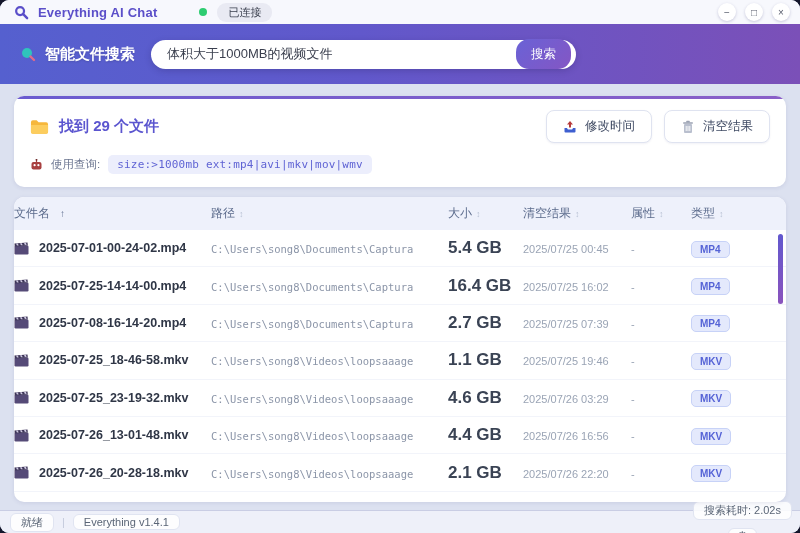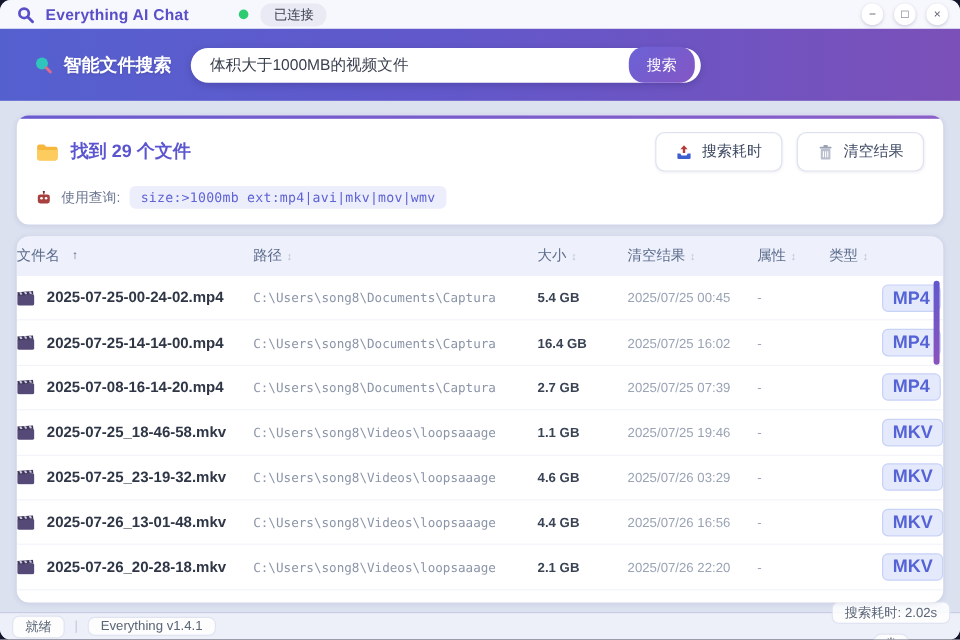--- a/index.html
+++ b/index.html
@@ -11,21 +11,21 @@
   .titlebar { height:24px; background:#f7f8fd; display:flex; align-items:center; padding:0 10px 0 14px; flex-shrink:0; }
   .titlebar .app-icon { width:15px; height:15px; margin-right:9px; }
   .titlebar .app-title { color:#5b4fc9; font-size:13px; font-weight:bold; letter-spacing:.2px; }
   .conn-wrap { display:flex; align-items:center; margin-left:42px; }
   .conn-dot { width:8px; height:8px; border-radius:50%; background:#2ecc71; margin-right:10px; }
   .conn-pill { background:#e9eaf3; color:#3a3f4e; font-size:11px; padding:2px 11px; border-radius:9px; }
   .win-controls { margin-left:auto; display:flex; gap:9px; }
   .win-btn { width:18px; height:18px; border-radius:50%; background:#ffffff; box-shadow:0 1px 3px rgba(60,60,120,.25); display:flex; align-items:center; justify-content:center; font-size:10px; color:#5a5f6e; cursor:default; }
 
   
-  .header { height:60px; background:linear-gradient(90deg,#5560cf 0%,#6158cb 45%,#7b50b8 100%); display:flex; align-items:center; padding:0 28px; flex-shrink:0; }
+  .header { height:60px; background:linear-gradient(90deg,#5560cf 0%,#6158cb 45%,#7b50b8 100%); display:flex; align-items:center; padding:0 20px; flex-shrink:0; }
   .hdr-label { display:flex; align-items:center; gap:9px; margin-right:16px; }
   .hdr-label svg { width:16px; height:16px; }
   .hdr-label-text { color:#ffffff; font-size:15px; font-weight:bold; text-shadow:0 1px 2px rgba(0,0,0,.15); }
   .search-box { width:425px; height:29px; background:#ffffff; border-radius:19px; display:flex; align-items:center; padding:4px 5px 4px 16px; box-shadow:0 2px 6px rgba(40,30,90,.25); }
   .search-input { flex:1; border:none; outline:none; font-size:13px; color:#3a3f4e; background:transparent; font-family:"Liberation Sans","DejaVu Sans",sans-serif; }
   .search-btn { height:30px; padding:0 15px; border:none; border-radius:13px; background:linear-gradient(135deg,#6a62d6,#8456c4); color:#fff; font-size:12.5px; cursor:pointer; }
 
   
   .main { flex:1; padding:12px 14px 8px 14px; display:flex; flex-direction:column; gap:10px; overflow:hidden; }
 
@@ -51,24 +51,24 @@
   .trow { display:flex; align-items:center; height:37.4px; border-bottom:1px solid #f2f4fa; cursor:default; }
   .col-name { width:197px; display:flex; align-items:center; gap:10px; overflow:hidden; }
   .col-path { width:237px; overflow:hidden; }
   .col-size { width:75px; }
   .col-date { width:108px; }
   .col-attr { width:60px; }
   .col-type { width:80px; }
   .file-icon { width:15px; height:13px; flex-shrink:0; }
   .fname { font-size:12.5px; color:#2f3646; font-weight:bold; white-space:nowrap; }
   .fpath { font-family:"DejaVu Sans Mono","Liberation Mono",monospace; font-size:10.5px; color:#8b95a8; white-space:nowrap; }
-  .fsize { font-size:11px; color:#3a4354; font-weight:bold; }
+  .fsize { font-size:17px; color:#3a4354; font-weight:bold; }
   .fdate { font-size:11px; color:#9aa4b5; }
   .fattr { font-size:11px; color:#9aa4b5; }
-  .badge { display:inline-block; background:#e4e9fc; border:1px solid #c7d2f7; color:#5563d6; font-size:15px; font-weight:bold; padding:2px 8px; border-radius:5px;margin-left:44px; }
+  .badge { display:inline-block; background:#e4e9fc; border:1px solid #c7d2f7; color:#5563d6; font-size:10px; font-weight:bold; padding:2px 8px; border-radius:5px; }
   .vscroll { position:absolute; right:3px; top:37px; width:5px; height:70px; border-radius:3px; background:linear-gradient(180deg,#6258ce,#8a53bd); }
 
   
   .statusbar { height:23px; background:#eef0f9; border-top:1px solid #c9cde4; display:flex; align-items:center; padding:0 8px 0 10px; flex-shrink:0; font-size:11px; color:#5a6576; }
   .status-pill { background:rgba(255,255,255,.85); border:1px solid #e0e4f1; border-radius:6px; padding:1px 10px; }
   .status-div { color:#c3c8da; margin:0 8px; }
   .status-right { margin-left:auto; display:flex; align-items:center; gap:8px;flex-direction:column; }
   .gear-pill { background:rgba(255,255,255,.85); border:1px solid #e0e4f1; border-radius:6px; padding:0px 8px; color:#6b7280; font-size:12px; cursor:pointer; }
 </style>
 </head>
@@ -117,21 +117,21 @@
             <path d="M1 6 h18 v7 q0 2-2 2 h-14 q-2 0-2-2 z" fill="#fccd5e"></path>
           </svg>
           <span class="found-text">找到 29 个文件</span>
         </span>
         <span class="action-btns">
           <button class="action-btn">
             <svg viewBox="0 0 14 14">
               <path d="M7 1 l3 3.4 h-2 v3.2 h-2 v-3.2 h-2 z" fill="#b63a3a"></path>
               <path d="M1.5 8 v3.5 q0 1 1 1 h9 q1 0 1-1 v-3.5 h-2.4 l-1 1.6 h-4.2 l-1-1.6 z" fill="#3e5fd0"></path>
             </svg>
-            <span>搜索耗时</span>
+            <span>修改时间</span>
           </button>
           <button class="action-btn">
             <svg viewBox="0 0 14 14">
               <rect x="3" y="4" width="8" height="9" rx="1" fill="#b9bfce"></rect>
               <rect x="2" y="2.2" width="10" height="1.6" rx="0.8" fill="#9aa1b2"></rect>
               <rect x="5.2" y="0.8" width="3.6" height="1.8" rx="0.6" fill="#9aa1b2"></rect>
               <line x1="5.2" y1="6" x2="5.2" y2="11" stroke="#ffffff" stroke-width="0.9"></line>
               <line x1="7" y1="6" x2="7" y2="11" stroke="#ffffff" stroke-width="0.9"></line>
               <line x1="8.8" y1="6" x2="8.8" y2="11" stroke="#ffffff" stroke-width="0.9"></line>
             </svg>
@@ -181,21 +181,21 @@
       </div>
 
       <div id="tbody">
         <div class="trow">
           <span class="col-name">
             <svg class="file-icon" viewBox="0 0 15 13">
               <rect x="0.5" y="3.5" width="14" height="9" rx="1.2" fill="#554a77"></rect>
               <path d="M0.5 1.5 l13-1 l0.3 3 l-13 1 z" fill="#3e3659"></path>
               <path d="M2 1.6 l1.8-0.15 l0.9 2 l-1.8 0.15 z M6 1.3 l1.8-0.15 l0.9 2 l-1.8 0.15 z M10 1 l1.8-0.15 l0.9 2 l-1.8 0.15 z" fill="#cfc9e2"></path>
             </svg>
-            <span class="fname">2025-07-25-00-24-02.mp4</span>
+            <span class="fname">2025-07-01-00-24-02.mp4</span>
           </span>
           <span class="col-path"><span class="fpath">C:\Users\song8\Documents\Captura</span></span>
           <span class="col-size"><span class="fsize">5.4 GB</span></span>
           <span class="col-date"><span class="fdate">2025/07/25 00:45</span></span>
           <span class="col-attr"><span class="fattr">-</span></span>
           <span class="col-type"><span class="badge">MP4</span></span>
         </div>
 
         <div class="trow">
           <span class="col-name">

